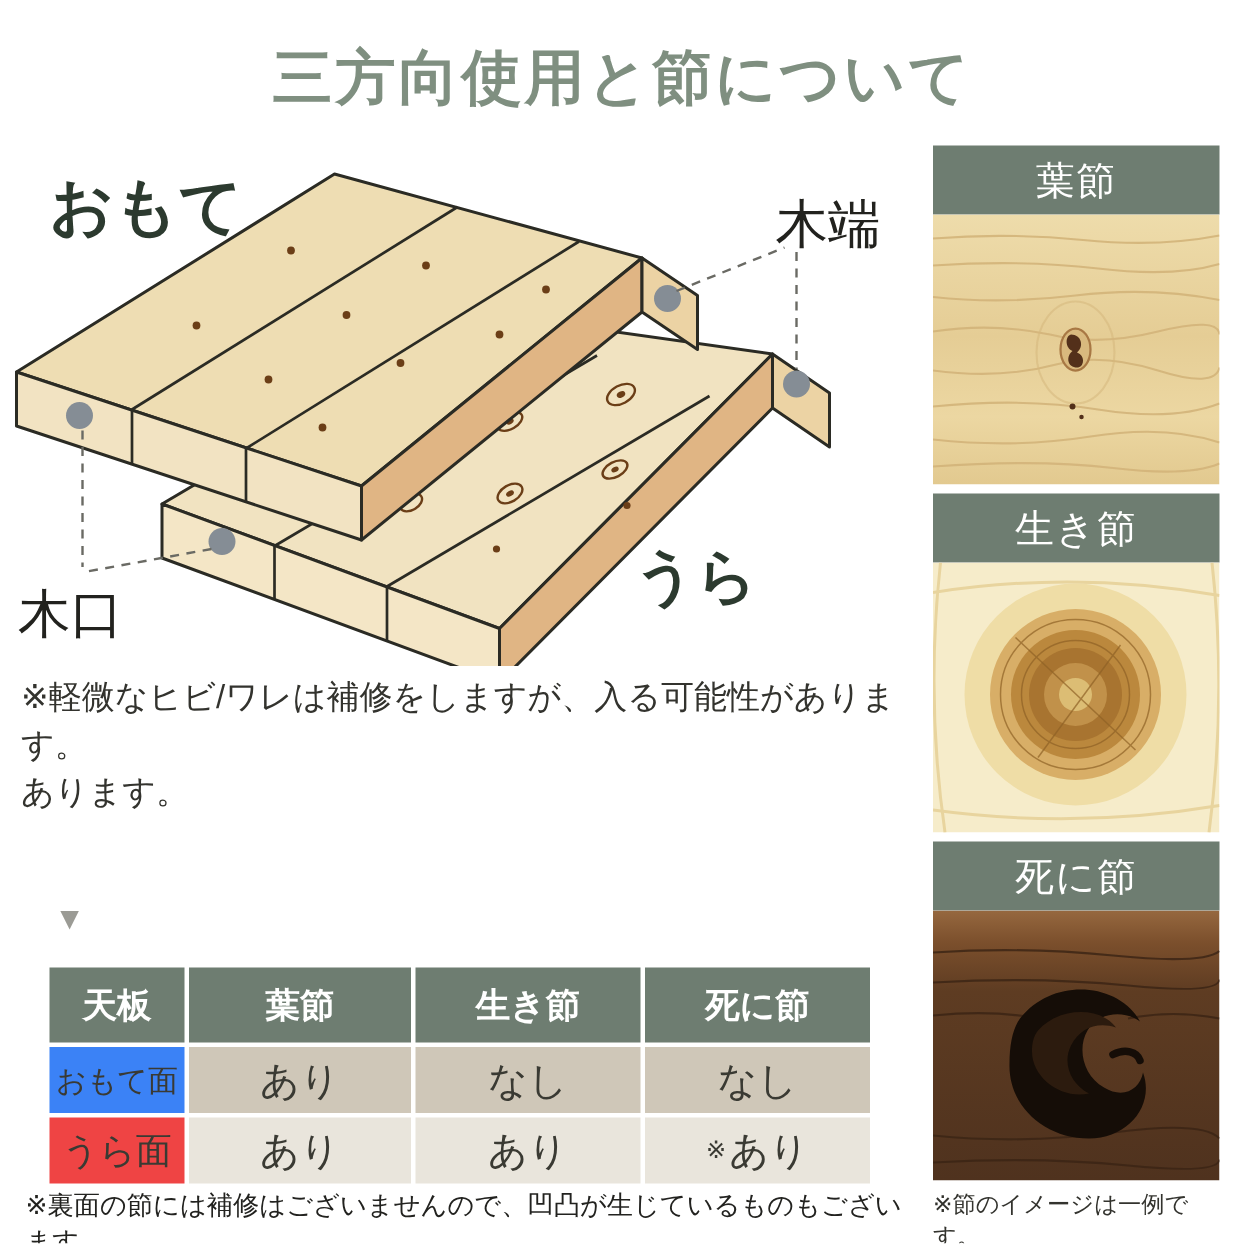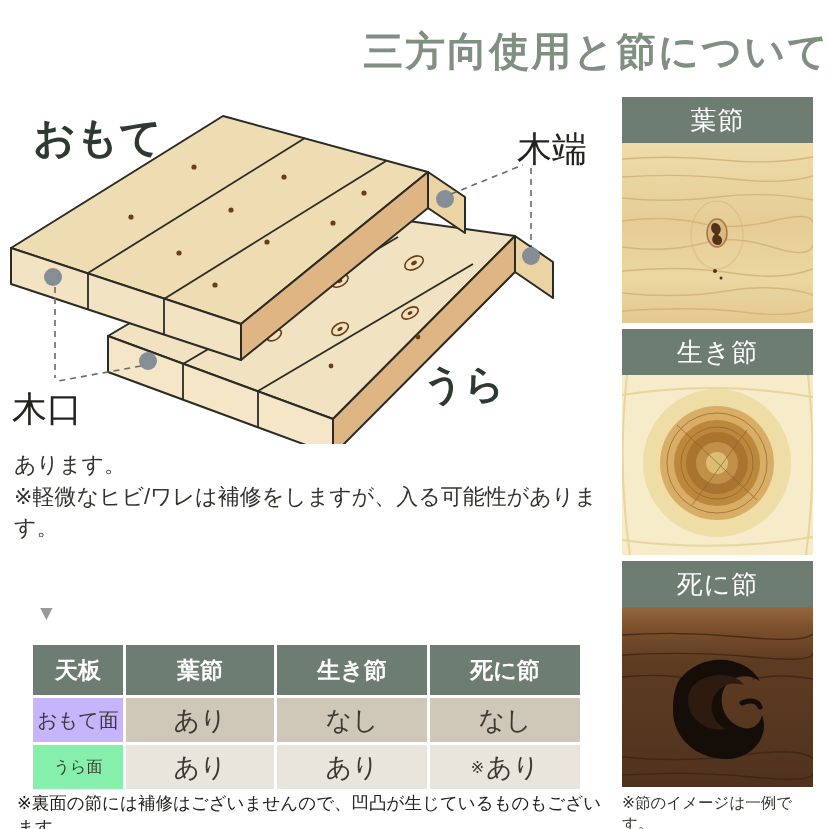--- a/index.html
+++ b/index.html
@@ -2,21 +2,21 @@
 <html><head>
 <meta charset="utf-8">
 <style>
   html,body{margin:0;padding:0;background:#ffffff;}
   .page{
     position:relative;width:830px;height:829px;background:#ffffff;overflow:hidden;
     font-family:"Liberation Sans","DejaVu Sans",sans-serif;
   }
   .title{
     position:absolute;top:24px;left:0;width:830px;margin:0;
-    text-align:right;font-size:40px;font-weight:bold;letter-spacing:2px;
+    text-align:center;font-size:40px;font-weight:bold;letter-spacing:2px;
     color:#7f8f80;
   }
   
   .diagram{position:absolute;left:3px;top:104px;width:600px;height:340px;}
   
   .desc{
     position:absolute;left:14px;top:449px;width:600px;
     font-size:22px;line-height:31.5px;color:#33332e;letter-spacing:0px;
   }
   
@@ -27,23 +27,23 @@
   .tri{color:#9b9b95;font-size:21px;line-height:1;}
   
   .knot-table{
     position:absolute;left:33px;top:645px;
     display:grid;grid-template-columns:90px 148px 150px 150px;
     grid-auto-rows:auto;gap:3px;background:#ffffff;text-align:center;
   }
   .kt-cell{display:flex;align-items:center;justify-content:center;}
   .kt-head{height:50px;background:#6e7d71;color:#ffffff;font-size:23px;font-weight:bold;}
   .kt-r1{height:44px;background:#cfc7b8;color:#3a3a33;font-size:26px;}
-  .kt-r1.kt-label{background:#c4b5fd;font-size:20px;}
+  .kt-r1.kt-label{background:#3b82f6;font-size:20px;}
   .kt-r2{height:44px;background:#e9e5dc;color:#3a3a33;font-size:26px;}
-  .kt-r2.kt-label{background:#86efac;font-size:16px;}
+  .kt-r2.kt-label{background:#ef4444;font-size:24px;}
   .sup-mark{font-size:16px;vertical-align:9px;margin-right:2px;}
   .footnote{
     position:absolute;left:17px;top:791px;width:600px;
     font-size:17.5px;color:#22221f;letter-spacing:0px;
   }
   
   .right-col{position:absolute;left:622px;top:97px;width:191px;}
   .card{margin-bottom:6px;}
   .card-header{
     height:46px;background:#6e7d71;color:#ffffff;font-size:26px;
@@ -126,22 +126,22 @@
       </g>
 
       <text x="30" y="48" font-size="42" font-weight="bold" fill="#2c3a2f">おもて</text>
       <text x="420" y="294" font-size="40" font-weight="bold" fill="#2c3a2f">うら</text>
       <text x="514" y="57" font-size="35" fill="#22221e">木端</text>
       <text x="9" y="317" font-size="35" fill="#22221e">木口</text>
     </svg>
   </div>
 
   <div class="desc">
+    <div>※軽微なヒビ/ワレは補修をしますが、入る可能性があります。</div>
     <div>あります。</div>
-    <div>※軽微なヒビ/ワレは補修をしますが、入る可能性があります。</div>
   </div>
 
   <div class="section-heading">
     <span class="tri">▼</span>
   </div>
 
   <div class="knot-table">
     <div class="kt-cell kt-head">天板</div>
     <div class="kt-cell kt-head">葉節</div>
     <div class="kt-cell kt-head">生き節</div>

